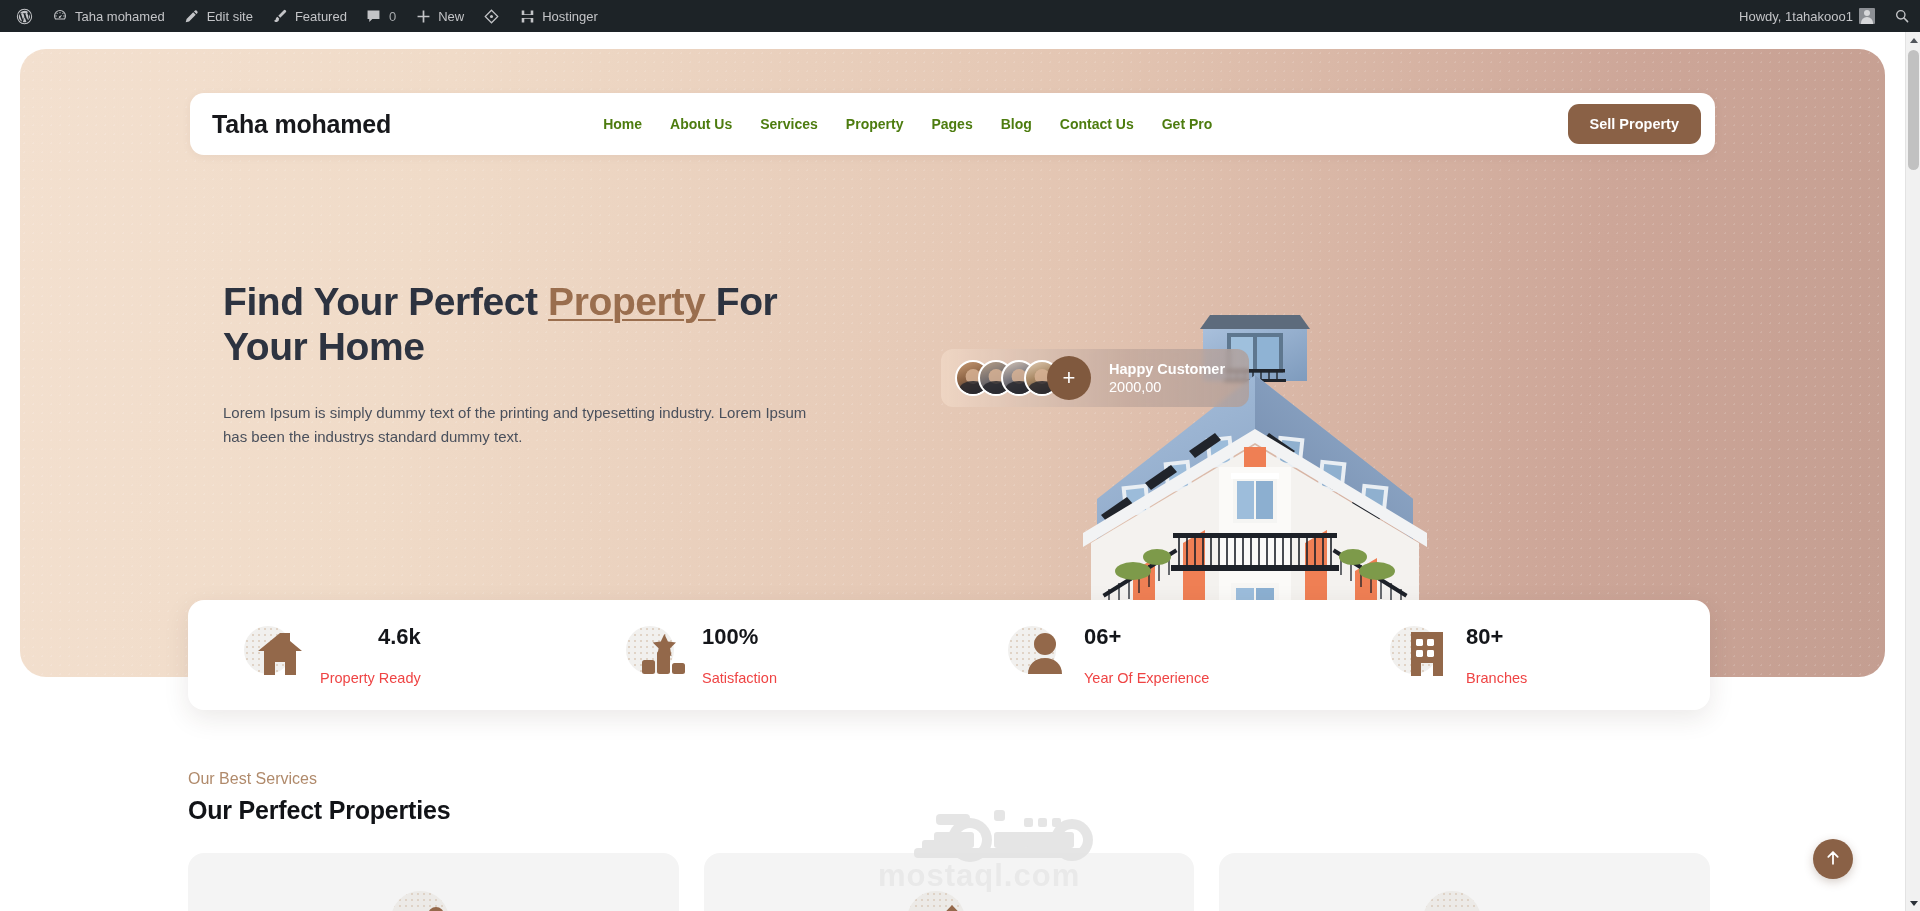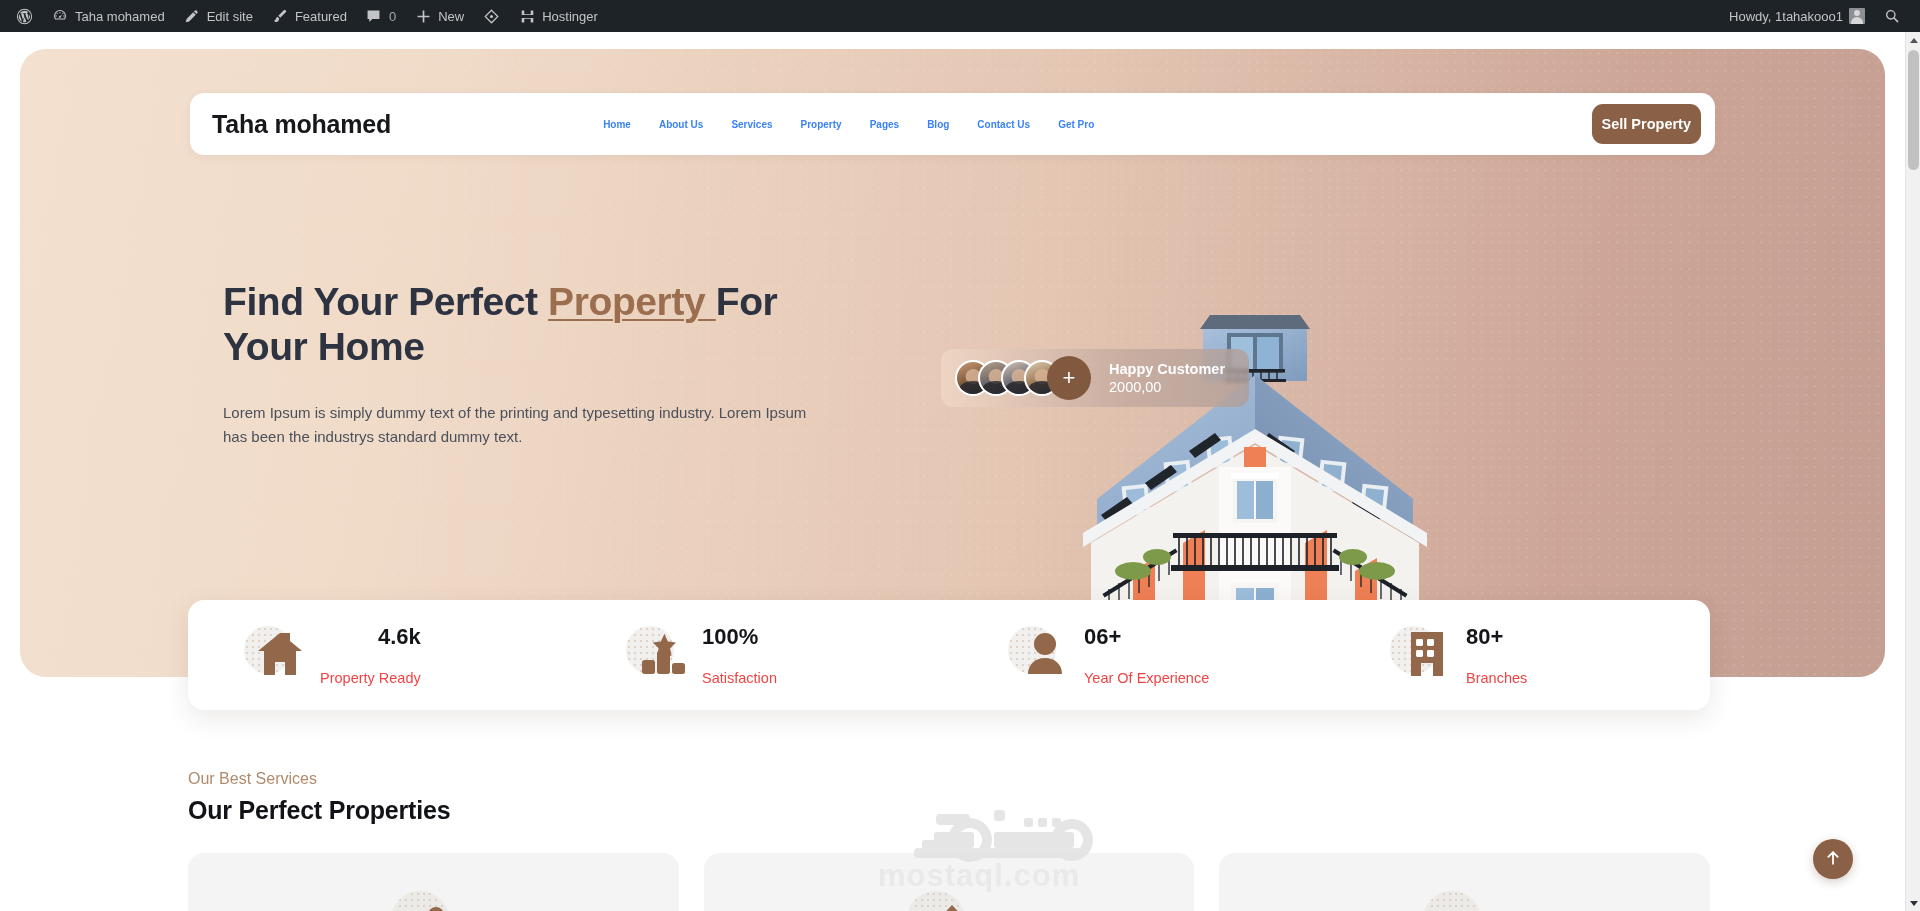--- a/index.html
+++ b/index.html
@@ -16,21 +16,21 @@
   .adminbar {
     height: 32px; width: 1920px;
     background: #1d2327;
     color: #c3c4c7;
     display: flex; align-items: center;
     font-size: 13px;
     position: relative;
     z-index: 200;
   }
   .ab-left { display: flex; align-items: center; padding-left: 6px; }
-  .ab-right { margin-left: auto; display: flex; align-items: center; padding-right: 10px; }
+  .ab-right { margin-left: auto; display: flex; align-items: center; padding-right: 0; }
   .ab-item {
     display: flex; align-items: center; gap: 6px;
     height: 32px; padding: 0 9px;
     color: #c3c4c7; white-space: nowrap;
     cursor: default;
   }
   .ab-icon { display: inline-flex; align-items: center; justify-content: center; width: 18px; height: 18px; }
   .ab-icon svg { display: block; }
   .ab-count { color: #a7aaad; }
   .ab-avatar {
@@ -100,29 +100,29 @@
   }
   .brand {
     font-size: 25px; font-weight: 700; letter-spacing: -.2px; color: #17181c;
     white-space: nowrap;
   }
   .nav {
     display: flex; align-items: center; gap: 28px;
     margin-left: 212px;
   }
   .nav a {
-    font-size: 10px; font-weight: 700; color: #3b82f6; text-decoration: none;
+    font-size: 14px; font-weight: 700; color: #4d7c0f; text-decoration: none;
     white-space: nowrap; cursor: pointer;
   }
   .cta {
     margin-left: auto;
     background: #8a6146; color: #fff;
     font-size: 14.5px; font-weight: 700;
     border: none; border-radius: 11px;
-    padding: 12px 10px; cursor: pointer;
+    padding: 12px 22px; cursor: pointer;
     white-space: nowrap;
   }
 
   
   .hero-copy { position: absolute; left: 203px; top: 230px; width: 600px; z-index: 6; }
   .hero-title {
     font-size: 39px; line-height: 1.16; font-weight: 700; color: #2d3340;
     letter-spacing: -.4px;
   }
   .hero-title .accent {

